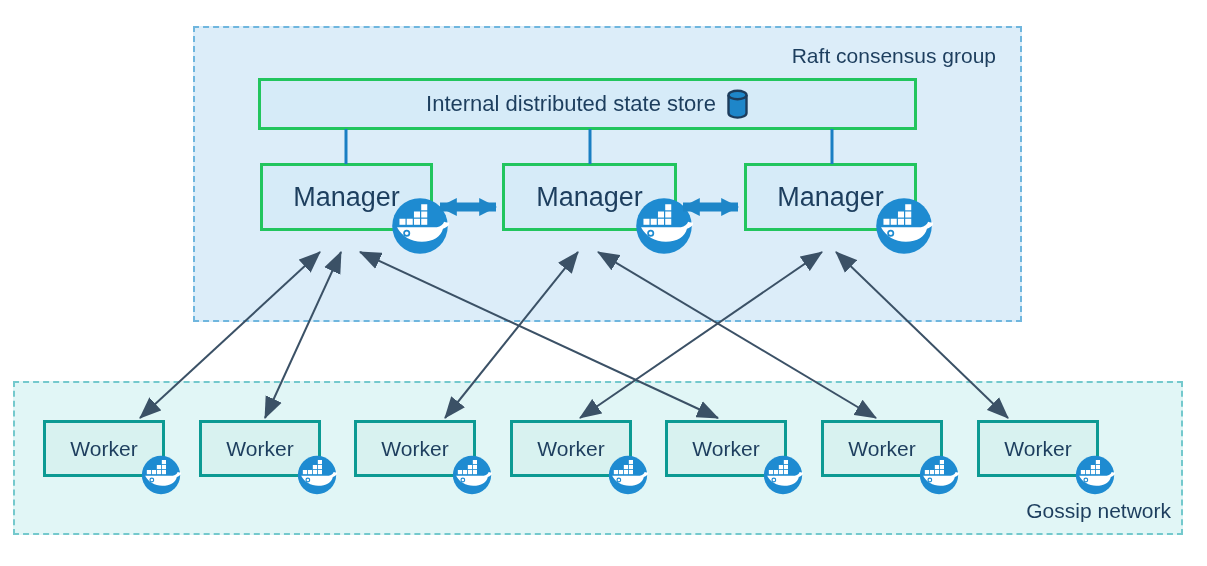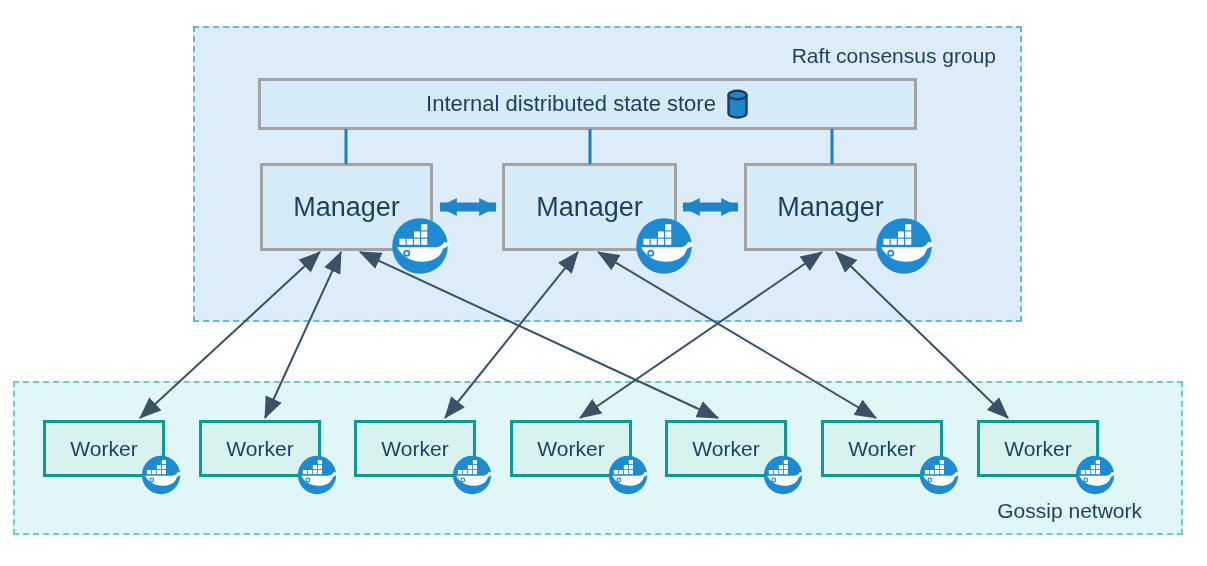--- a/index.html
+++ b/index.html
@@ -13,29 +13,29 @@
     background:#dcedf9;border:2px dashed #6fb6de;
   }
   .gossip{
     left:13px;top:381px;width:1170px;height:154px;
     background:#e1f6f6;border:2px dashed #74c9cd;
   }
   .zone-label{
     position:absolute;color:#1d3e5e;font-size:21px;z-index:2;white-space:nowrap;margin-left:36px;
   }
   .raft-label{top:16px;right:24px;}
-  .gossip-label{bottom:10px;right:39px;}
+  .gossip-label{bottom:10px;right:10px;}
   .node{
     position:absolute;box-sizing:border-box;z-index:2;
     display:flex;align-items:center;justify-content:center;
     color:#1d3e5e;
   }
-  .bluebox{background:#d6ebf8;border:3px solid #a3a3a3;}
+  .bluebox{background:#d6ebf8;border:3px solid #22c55e;}
   .store{left:258px;top:78px;width:659px;height:52px;font-size:22px;gap:10px;}
-  .manager{top:163px;height:88px;font-size:27px;}
+  .manager{top:163px;height:68px;font-size:27px;}
   .m1{left:260px;width:173px;}
   .m2{left:502px;width:175px;}
   .m3{left:744px;width:173px;}
   .worker{
     top:420px;width:122px;height:57px;font-size:21px;
     background:#d8f2f0;border:3px solid #0c9a93;
   }
   .w1{left:43px;}.w2{left:199px;}.w3{left:354px;}.w4{left:510px;}
   .w5{left:665px;}.w6{left:821px;}.w7{left:977px;}
   .docker-badge{position:absolute;z-index:4;}

